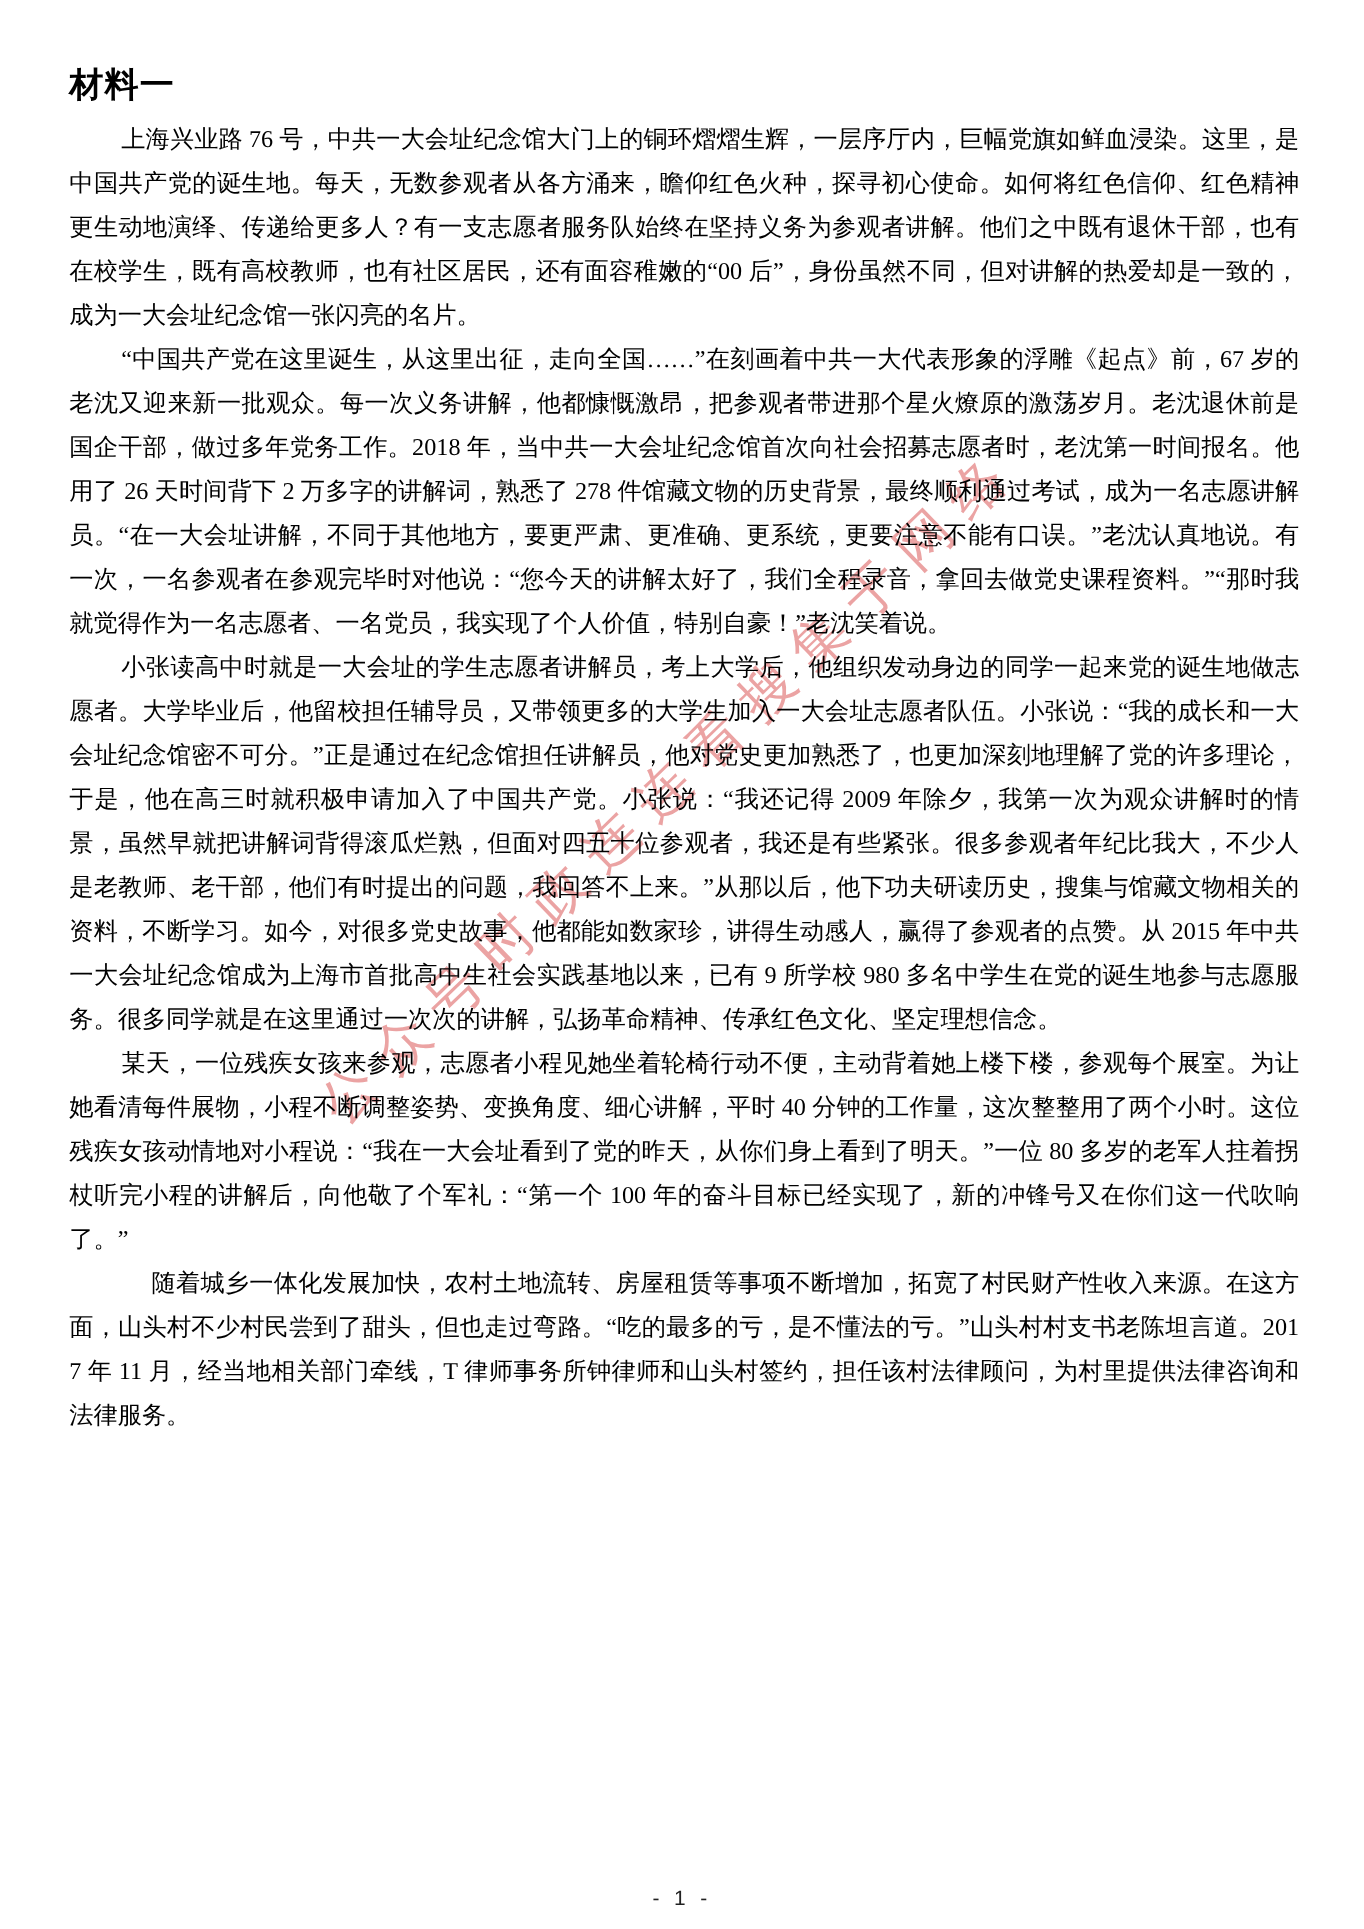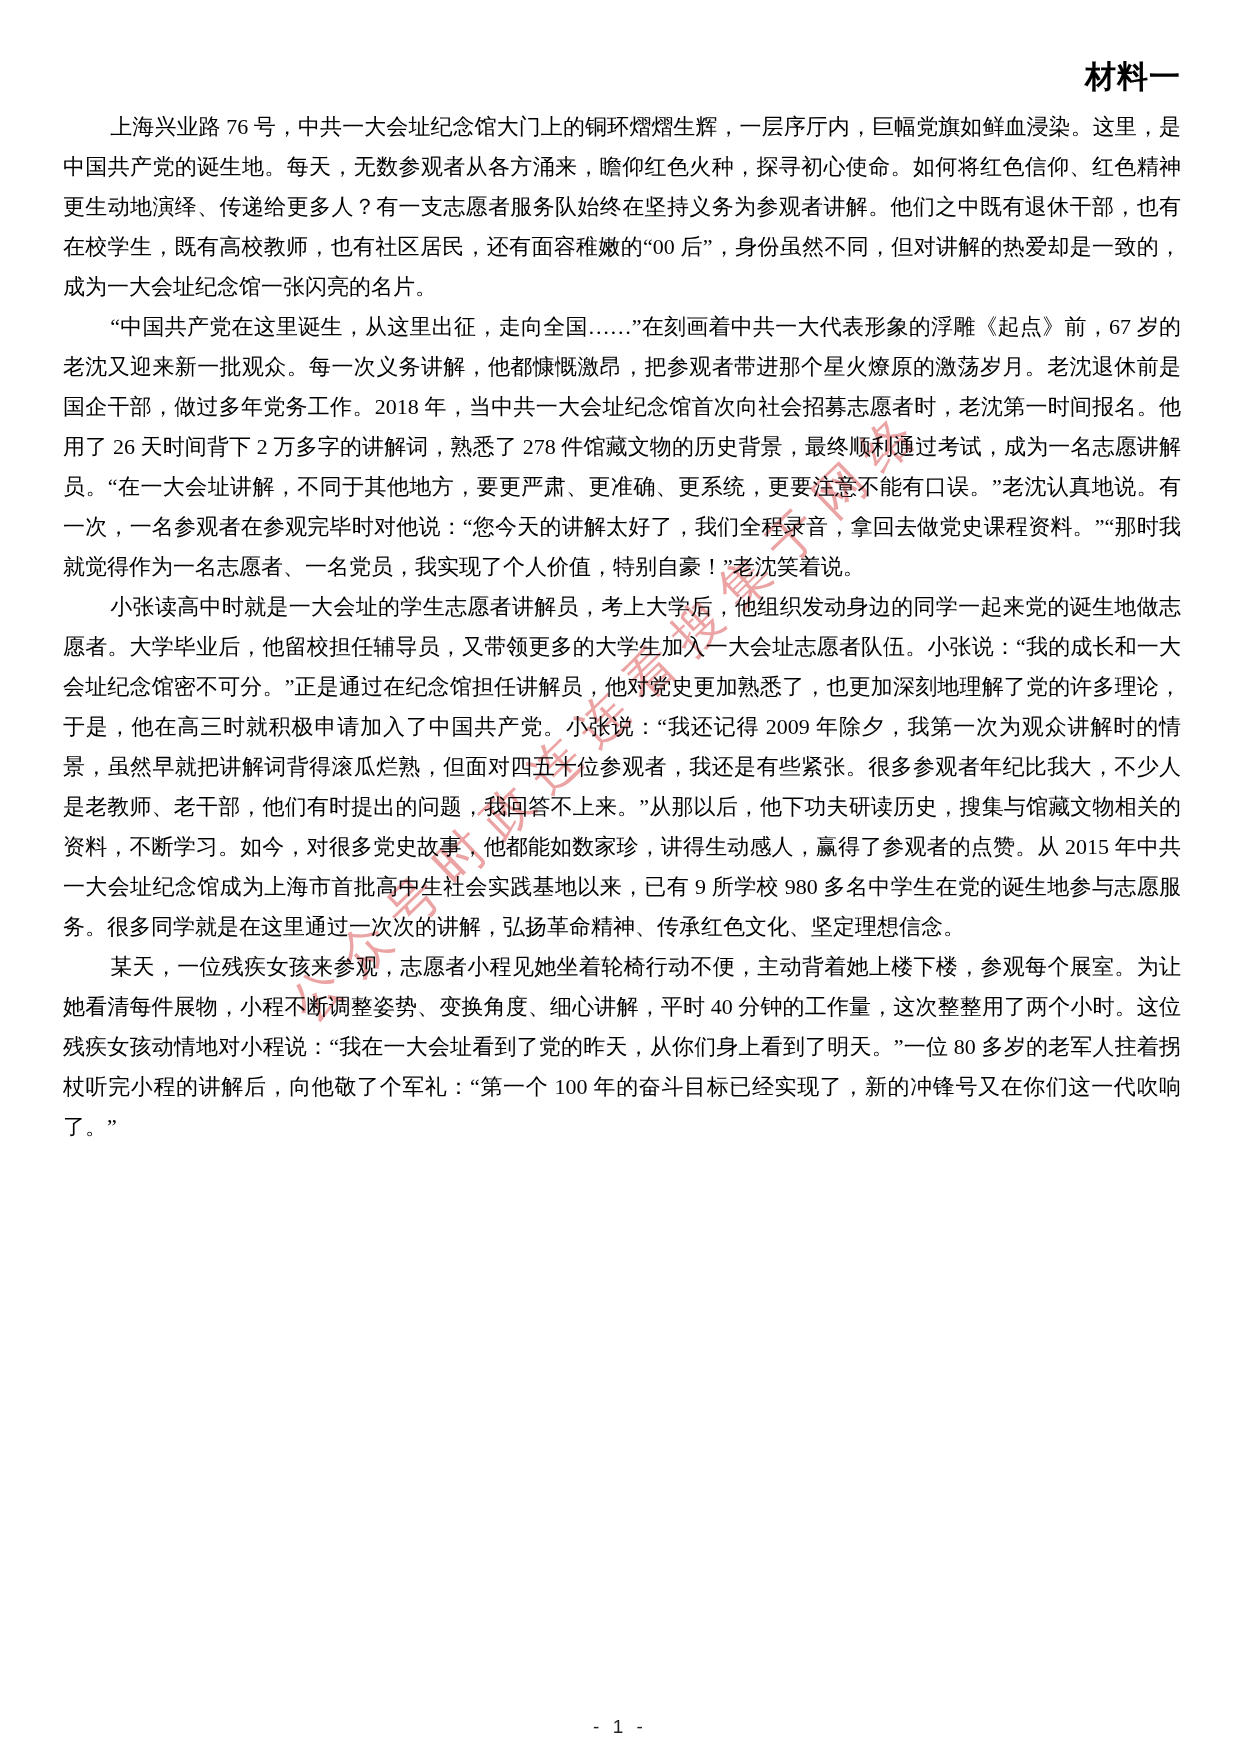--- a/index.html
+++ b/index.html
@@ -23,21 +23,20 @@
     top: 58px;
     width: 1118px;
     z-index: 1;
   }
   .section-title {
     font-size: 31px;
     font-weight: bold;
     line-height: 1.2;
     margin: 0 0 12px 0;
     letter-spacing: 1px;
-    text-align: right;
   }
   .section-title.second {
     margin-top: 14px;
   }
   .body-par {
     font-size: 22px;
     line-height: 40px;
     text-align: justify;
     text-justify: inter-ideograph;
     margin: 0;
@@ -96,19 +95,20 @@
     <p class="body-par">上海兴业路 76 号，中共一大会址纪念馆大门上的铜环熠熠生辉，一层序厅内，巨幅党旗如鲜血浸染。这里，是中国共产党的诞生地。每天，无数参观者从各方涌来，瞻仰红色火种，探寻初心使命。如何将红色信仰、红色精神更生动地演绎、传递给更多人？有一支志愿者服务队始终在坚持义务为参观者讲解。他们之中既有退休干部，也有在校学生，既有高校教师，也有社区居民，还有面容稚嫩的“00 后”，身份虽然不同，但对讲解的热爱却是一致的，成为一大会址纪念馆一张闪亮的名片。</p>
 
     <p class="body-par">“中国共产党在这里诞生，从这里出征，走向全国……”在刻画着中共一大代表形象的浮雕《起点》前，67 岁的老沈又迎来新一批观众。每一次义务讲解，他都慷慨激昂，把参观者带进那个星火燎原的激荡岁月。老沈退休前是国企干部，做过多年党务工作。2018 年，当中共一大会址纪念馆首次向社会招募志愿者时，老沈第一时间报名。他用了 26 天时间背下 2 万多字的讲解词，熟悉了 278 件馆藏文物的历史背景，最终顺利通过考试，成为一名志愿讲解员。“在一大会址讲解，不同于其他地方，要更严肃、更准确、更系统，更要注意不能有口误。”老沈认真地说。有一次，一名参观者在参观完毕时对他说：“您今天的讲解太好了，我们全程录音，拿回去做党史课程资料。”“那时我就觉得作为一名志愿者、一名党员，我实现了个人价值，特别自豪！”老沈笑着说。</p>
 
     <p class="body-par">小张读高中时就是一大会址的学生志愿者讲解员，考上大学后，他组织发动身边的同学一起来党的诞生地做志愿者。大学毕业后，他留校担任辅导员，又带领更多的大学生加入一大会址志愿者队伍。小张说：“我的成长和一大会址纪念馆密不可分。”正是通过在纪念馆担任讲解员，他对党史更加熟悉了，也更加深刻地理解了党的许多理论，于是，他在高三时就积极申请加入了中国共产党。小张说：“我还记得 2009 年除夕，我第一次为观众讲解时的情景，虽然早就把讲解词背得滚瓜烂熟，但面对四五十位参观者，我还是有些紧张。很多参观者年纪比我大，不少人是老教师、老干部，他们有时提出的问题，我回答不上来。”从那以后，他下功夫研读历史，搜集与馆藏文物相关的资料，不断学习。如今，对很多党史故事，他都能如数家珍，讲得生动感人，赢得了参观者的点赞。从 2015 年中共一大会址纪念馆成为上海市首批高中生社会实践基地以来，已有 9 所学校 980 多名中学生在党的诞生地参与志愿服务。很多同学就是在这里通过一次次的讲解，弘扬革命精神、传承红色文化、坚定理想信念。</p>
 
     <p class="body-par">某天，一位残疾女孩来参观，志愿者小程见她坐着轮椅行动不便，主动背着她上楼下楼，参观每个展室。为让她看清每件展物，小程不断调整姿势、变换角度、细心讲解，平时 40 分钟的工作量，这次整整用了两个小时。这位残疾女孩动情地对小程说：“我在一大会址看到了党的昨天，从你们身上看到了明天。”一位 80 多岁的老军人拄着拐杖听完小程的讲解后，向他敬了个军礼：“第一个 100 年的奋斗目标已经实现了，新的冲锋号又在你们这一代吹响了。”</p>
 
 
 
+    <p class="body-par wide-indent">随着城乡一体化发展加快，农村土地流转、房屋租赁等事项不断增加，拓宽了村民财产性收入来源。在这方面，山头村不少村民尝到了甜头，但也走过弯路。“吃的最多的亏，是不懂法的亏。”山头村村支书老陈坦言道。2017 年 11 月，经当地相关部门牵线，T 律师事务所钟律师和山头村签约，担任该村法律顾问，为村里提供法律咨询和法律服务。</p>
 
 
   </div>
 
   <div class="page-footer">- 1 -</div>
 
 </div>
 
 </body></html>

